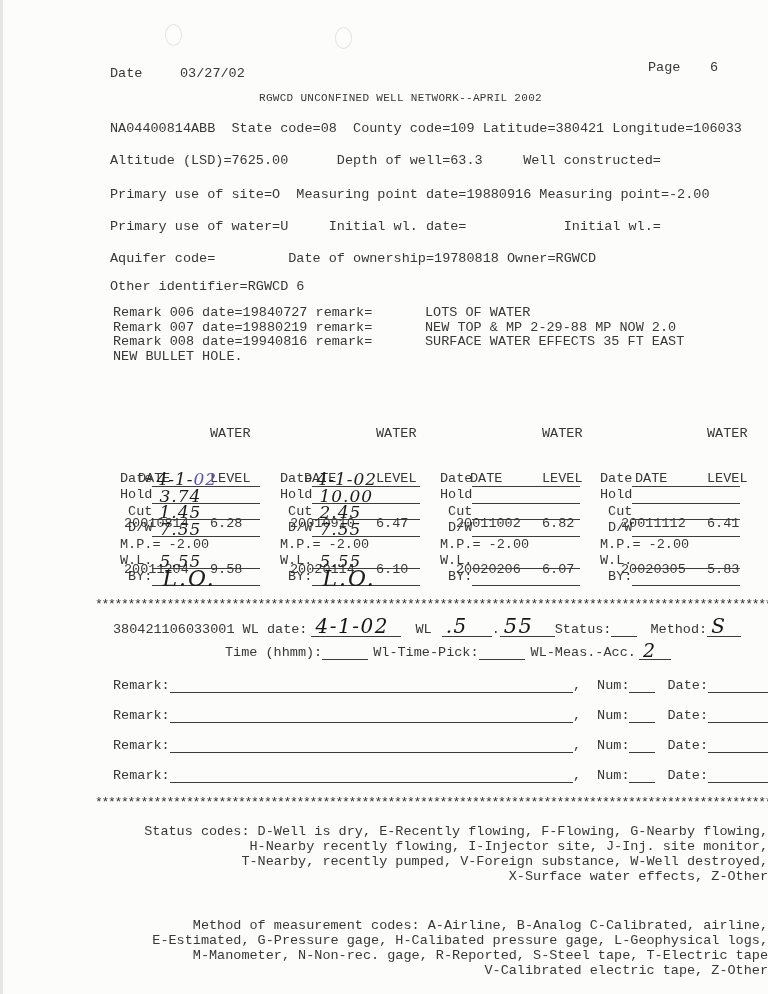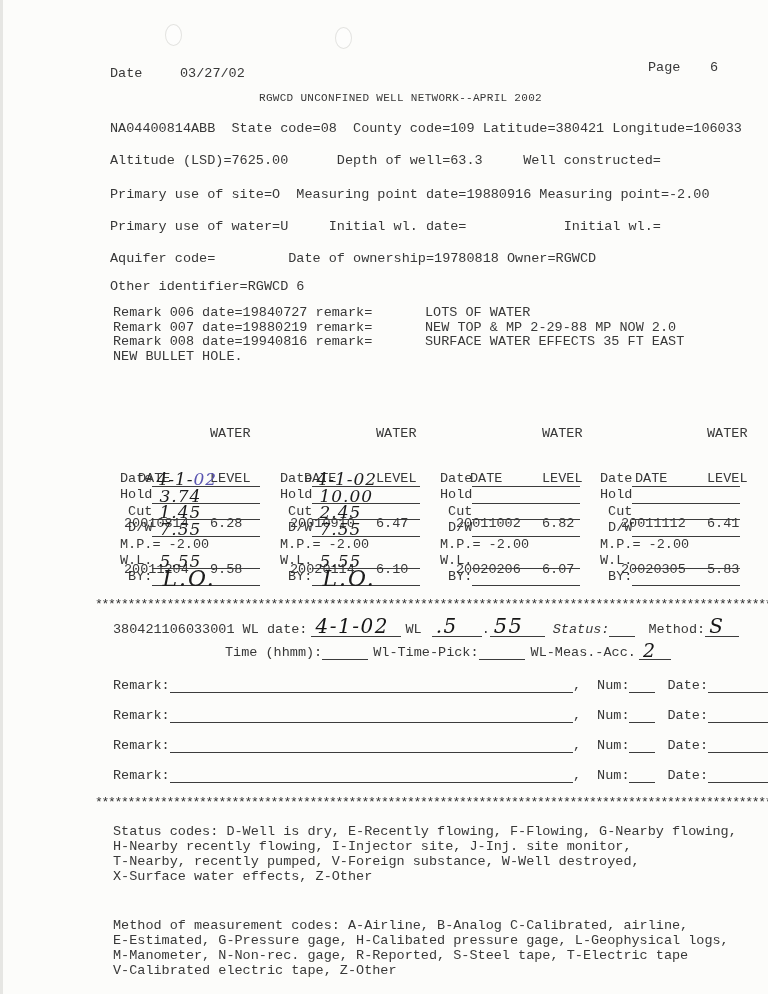--- a/index.html
+++ b/index.html
@@ -47,21 +47,21 @@
   .measrow{display:flex;align-items:flex-end;font-size:13.5px;}
   .measrow .pr{white-space:pre;}
   .blank{border-bottom:1px solid #3c3c3c;position:relative;display:inline-block;height:14px;}
   .m-hw{position:absolute;left:4px;bottom:-2px;font-family:"DejaVu Serif",serif;font-style:italic;color:#161616;font-size:19px;letter-spacing:1.5px;white-space:pre;}
   
   .rfrow{position:absolute;left:113px;right:0;display:flex;align-items:flex-end;font-size:13.5px;}
   .rf-line{flex:1;border-bottom:1px solid #3c3c3c;height:13px;max-width:452px;}
   .rf-num-blank{width:26px;border-bottom:1px solid #3c3c3c;height:13px;}
   .rf-date-blank{width:60px;border-bottom:1px solid #3c3c3c;height:13px;}
   .codes{left:113px;right:0;overflow:hidden;}
-  .codes .mono{height:15px;}
+  .codes .mono{height:15px;text-align:right;}
 </style>
 </head>
 <body>
 
 <div class="abs edge-shade"></div>
 <div class="abs punch" style="left:165px;top:24px;width:15px;height:20px;"></div>
 <div class="abs punch" style="left:335px;top:27px;width:15px;height:20px;"></div>
 
 <div class="abs hdr mono" style="left:110px;top:66px;">Date</div>
 <div class="abs hdr mono" style="left:180px;top:66px;">03/27/02</div>
@@ -253,29 +253,29 @@
     </div>
 </div>
 
 <div class="abs stars" style="top:597px;">****************************************************************************************************************</div>
 
 <div class="abs measrow" style="left:113px;top:622px;right:0;">
   <span class="pr">380421106033001 WL date:</span>
   <span class="blank" style="width:90px;margin-left:4px;">
       <span class="m-hw" style="font-size:20px;">4-1-02</span>
     </span>
-  <span class="pr" style="margin-left:4px;">WL</span>
+  <span class="pr" style="margin-left:14px;">WL</span>
   <span class="blank" style="width:50px;margin-left:10px;">
       <span class="m-hw" style="font-size:20px;">.5</span>
     </span>
   <span class="pr">.</span>
   <span class="blank" style="width:55px;">
       <span class="m-hw" style="font-size:21px;">55</span>
     </span>
-  <span class="pr" style="margin-left:8px;font-style:italic;">Status:</span>
+  <span class="pr" style="">Status:</span>
   <span class="blank" style="width:26px;">
       <span class="m-hw"></span>
     </span>
   <span class="pr" style="margin-left:13px;">Method:</span>
   <span class="blank" style="width:34px;">
       <span class="m-hw" style="font-size:20px;">S</span>
     </span>
 </div>
 
 <div class="abs measrow" style="left:225px;top:645px;">

